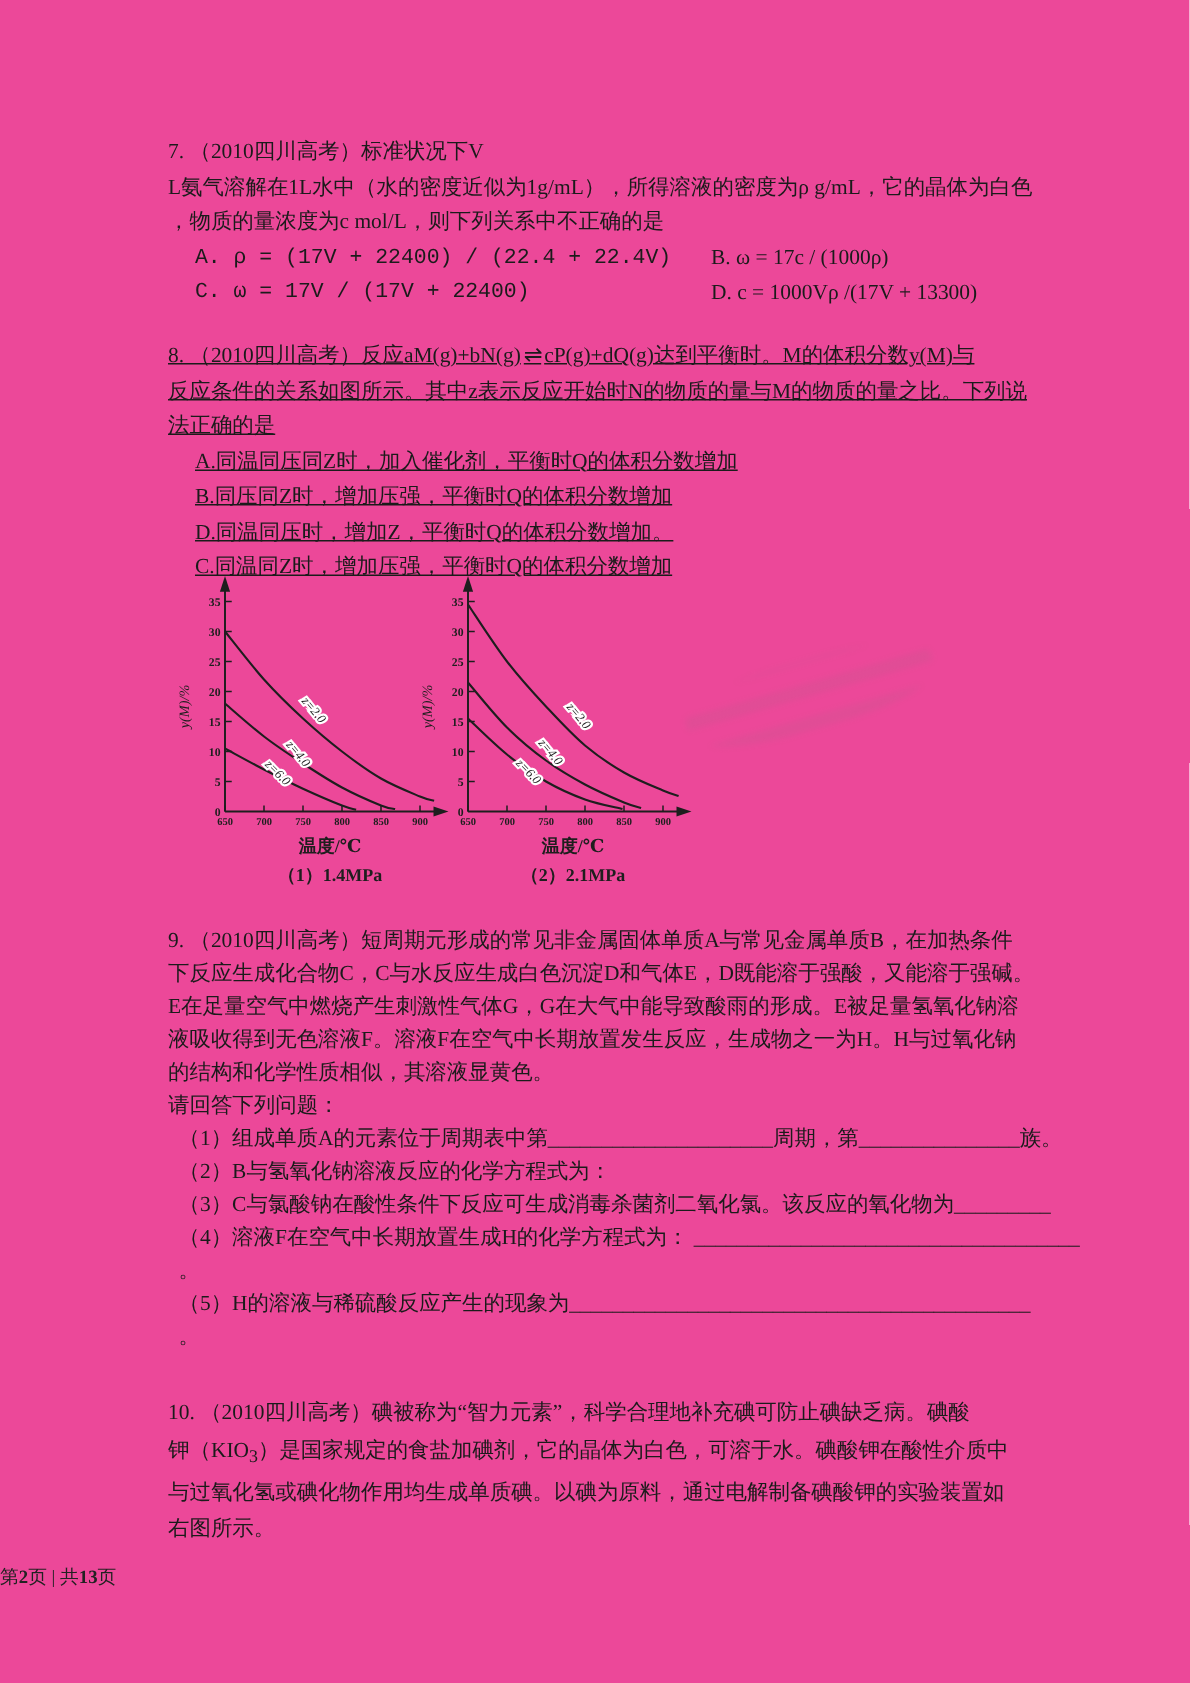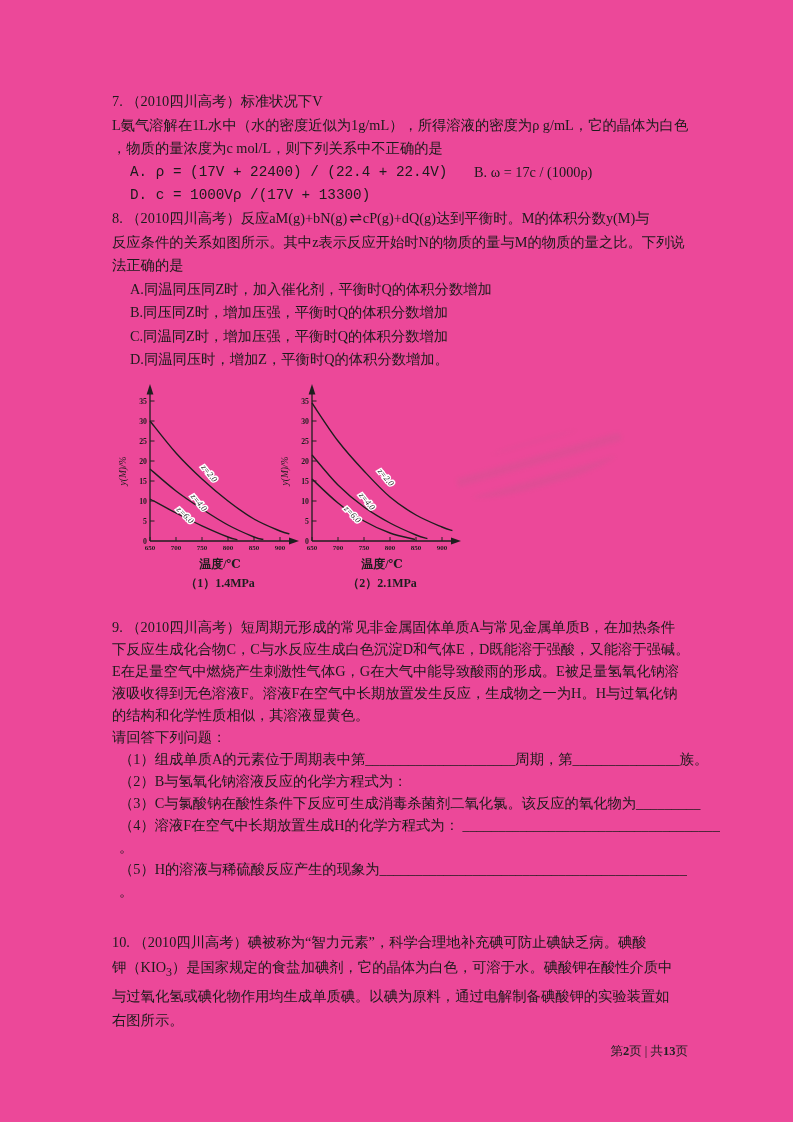--- a/index.html
+++ b/index.html
@@ -18,49 +18,50 @@
   .arrow{font-family:"DejaVu Sans",sans-serif;font-size:15px;letter-spacing:-1px;padding:0 2px;}
   .charts{position:absolute;left:114px;top:376px;width:562px;height:220px;}
   .charts svg{position:absolute;top:0;overflow:visible;}
   .chart-0{left:0;}
   .chart-1{left:162px;}
   .charts svg text{font-family:"Liberation Serif","DejaVu Serif",serif;}
   .watermark{position:absolute;left:341px;top:64px;width:170px;height:46px;
      transform:rotate(-16deg);opacity:.55;border-radius:40%;
      background:repeating-linear-gradient(0deg,rgba(120,120,120,.18) 0 9px,rgba(255,255,255,0) 9px 22px);
      filter:blur(2px);}
-  .footer{position:absolute;top:1043px;left:0;width:688px;text-align:right;font-size:12.5px;color:#222;}
+  .footer{position:absolute;top:1043px;left:0;width:688px;text-align:left;font-size:12.5px;color:#222;}
   .footer .num{font-weight:bold;}
 </style>
 </head>
 <body>
 
 <div class="page">
 
   <section class="sec q7" style="top:90px;">
     <p>7. （2010四川高考）标准状况下V</p>
     <p>L氨气溶解在1L水中（水的密度近似为1g/mL），所得溶液的密度为ρ g/mL，它的晶体为白色</p>
     <p>，物质的量浓度为c mol/L，则下列关系中不正确的是</p>
     <div class="optrow">
       <span>A. ρ = (17V + 22400) / (22.4 + 22.4V)</span>
       <span>B. ω = 17c / (1000ρ)</span>
     </div>
     <div class="optrow">
+      <span>C. ω = 17V / (17V + 22400)</span>
       <span>D. c = 1000Vρ /(17V + 13300)</span>
     </div>
   </section>
 
-  <section class="sec q8" style="top:207px;">
+  <section class="sec q8" style="top:225px;text-decoration:underline;">
     <p><span>8. （2010四川高考）反应aM(g)+bN(g)</span><span class="arrow">⇌</span><span>cP(g)+dQ(g)达到平衡时。M的体积分数y(M)与</span></p>
     <p>反应条件的关系如图所示。其中z表示反应开始时N的物质的量与M的物质的量之比。下列说</p>
     <p>法正确的是</p>
     <p class="ind">A.同温同压同Z时，加入催化剂，平衡时Q的体积分数增加</p>
     <p class="ind">B.同压同Z时，增加压强，平衡时Q的体积分数增加</p>
+    <p class="ind">D.同温同压时，增加Z，平衡时Q的体积分数增加。</p>
     <p class="ind">C.同温同Z时，增加压强，平衡时Q的体积分数增加</p>
-    <p class="ind">D.同温同压时，增加Z，平衡时Q的体积分数增加。</p>
   </section>
 
   <div class="charts">
     <svg class="chart-0" width="208" height="218" viewBox="0 0 208 218">
         <line x1="36" y1="165" x2="178" y2="165" stroke="#1e1e1e" stroke-width="1.3"></line>
         <polygon points="185,165 175,161.6 175,168.4" fill="#1e1e1e"></polygon>
         <line x1="36" y1="165" x2="36" y2="16" stroke="#1e1e1e" stroke-width="1.3"></line>
         <polygon points="36,8 32.6,18.5 39.4,18.5" fill="#1e1e1e"></polygon>
         <line x1="36" y1="165" x2="36" y2="161" stroke="#1e1e1e" stroke-width="1"></line>
         <text x="36" y="174" text-anchor="middle" font-size="7" font-weight="bold" fill="#1e1e1e">650</text>

